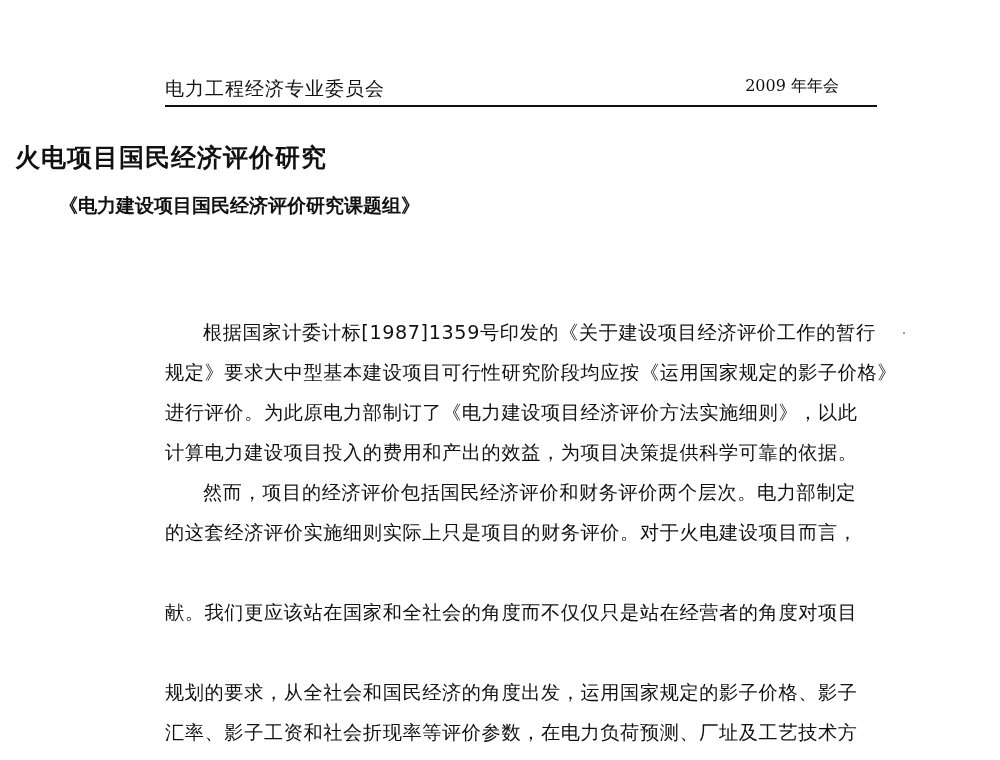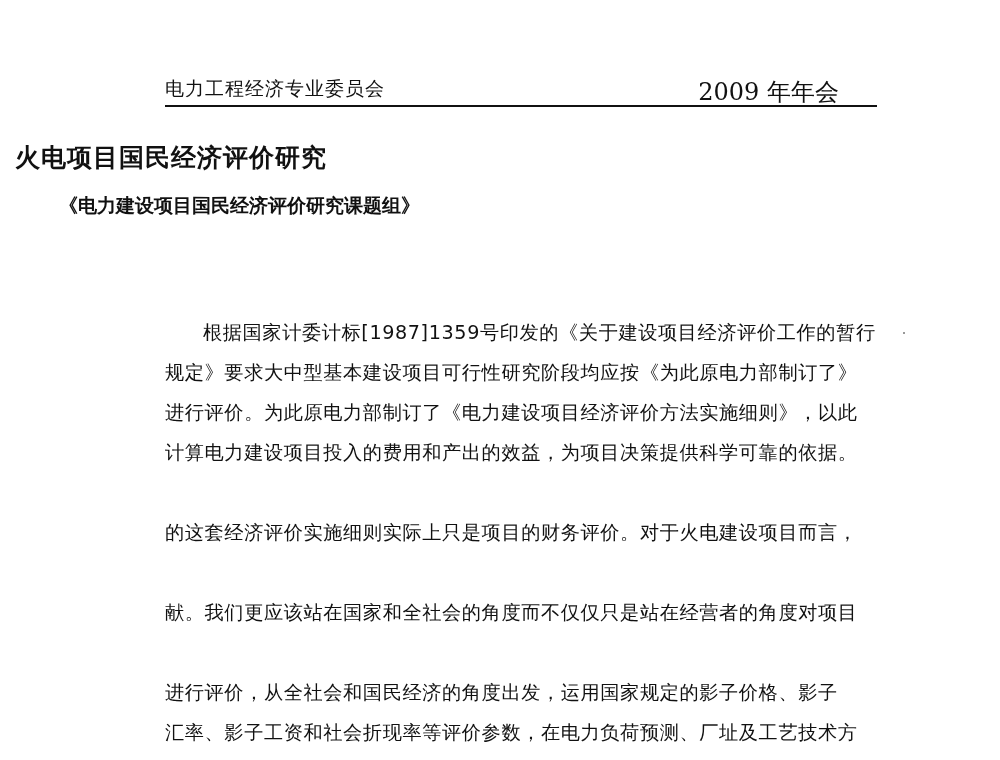--- a/index.html
+++ b/index.html
@@ -33,21 +33,21 @@
       top: 0;
       font-size: 19px;
       letter-spacing: 1px;
       font-family: "DejaVu Serif", "Liberation Serif", serif;
       white-space: nowrap;
     }
     .running-header .right {
       position: absolute;
       right: 38px;
       top: 0;
-      font-size: 24px;
+      font-size: 16px;
       font-family: "DejaVu Serif", "Liberation Serif", serif;
       white-space: nowrap;
     }
     .header-rule {
       position: absolute;
       left: 150px;
       top: 105px;
       width: 712px;
       height: 0;
       border-top: 2.5px solid #111111;
@@ -113,22 +113,23 @@
     <span class="left">电力工程经济专业委员会</span>
     <span class="right">2009 年年会</span>
   </div>
   <div class="header-rule"></div>
 
   <div class="title">火电项目国民经济评价研究</div>
   <div class="subtitle">《电力建设项目国民经济评价研究课题组》</div>
 
 
   <div class="body-line indent" style="top:320px">根据国家计委计标[1987]1359号印发的《关于建设项目经济评价工作的暂行</div>
-  <div class="body-line" style="top:360px">规定》要求大中型基本建设项目可行性研究阶段均应按《为此原电力部制订了》</div>
+  <div class="body-line" style="top:360px">规定》要求大中型基本建设项目可行性研究阶段均应按《运用国家规定的影子价格》</div>
   <div class="body-line" style="top:400px">进行评价。为此原电力部制订了《电力建设项目经济评价方法实施细则》，以此</div>
   <div class="body-line" style="top:440px">计算电力建设项目投入的费用和产出的效益，为项目决策提供科学可靠的依据。</div>
+  <div class="body-line indent" style="top:480px">然而，项目的经济评价包括国民经济评价和财务评价两个层次。电力部制定</div>
   <div class="body-line" style="top:520px">的这套经济评价实施细则实际上只是项目的财务评价。对于火电建设项目而言，</div>
   <div class="body-line" style="top:600px">献。我们更应该站在国家和全社会的角度而不仅仅只是站在经营者的角度对项目</div>
-  <div class="body-line" style="top:680px">进行评价，从全社会和国民经济的角度出发，运用国家规定的影子价格、影子</div>
+  <div class="body-line" style="top:680px">规划的要求，从全社会和国民经济的角度出发，运用国家规定的影子价格、影子</div>
   <div class="body-line" style="top:720px">汇率、影子工资和社会折现率等评价参数，在电力负荷预测、厂址及工艺技术方</div>
 
   <div class="stray-dot"></div>
 </div>
 
 </body></html>

